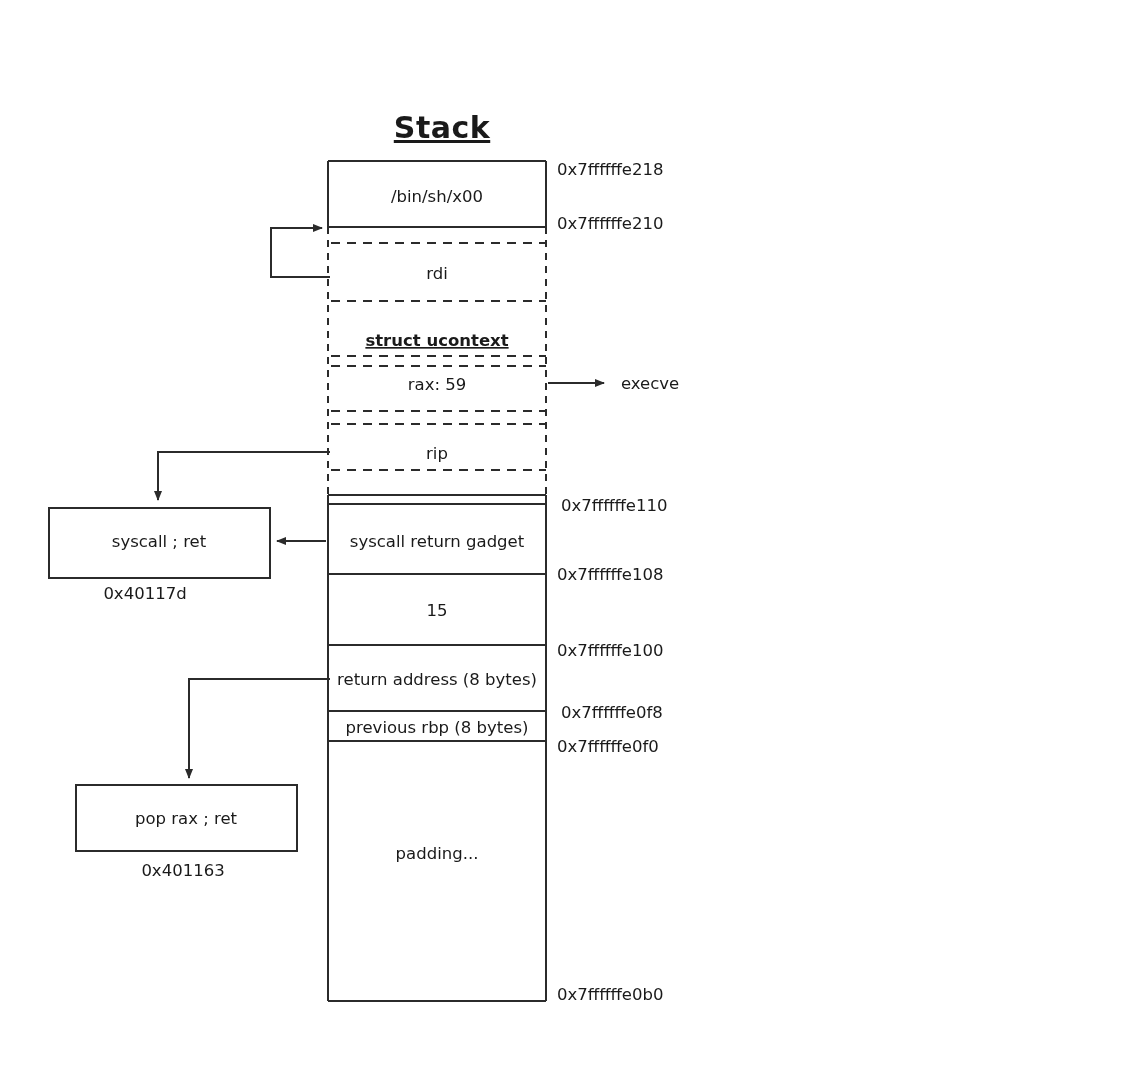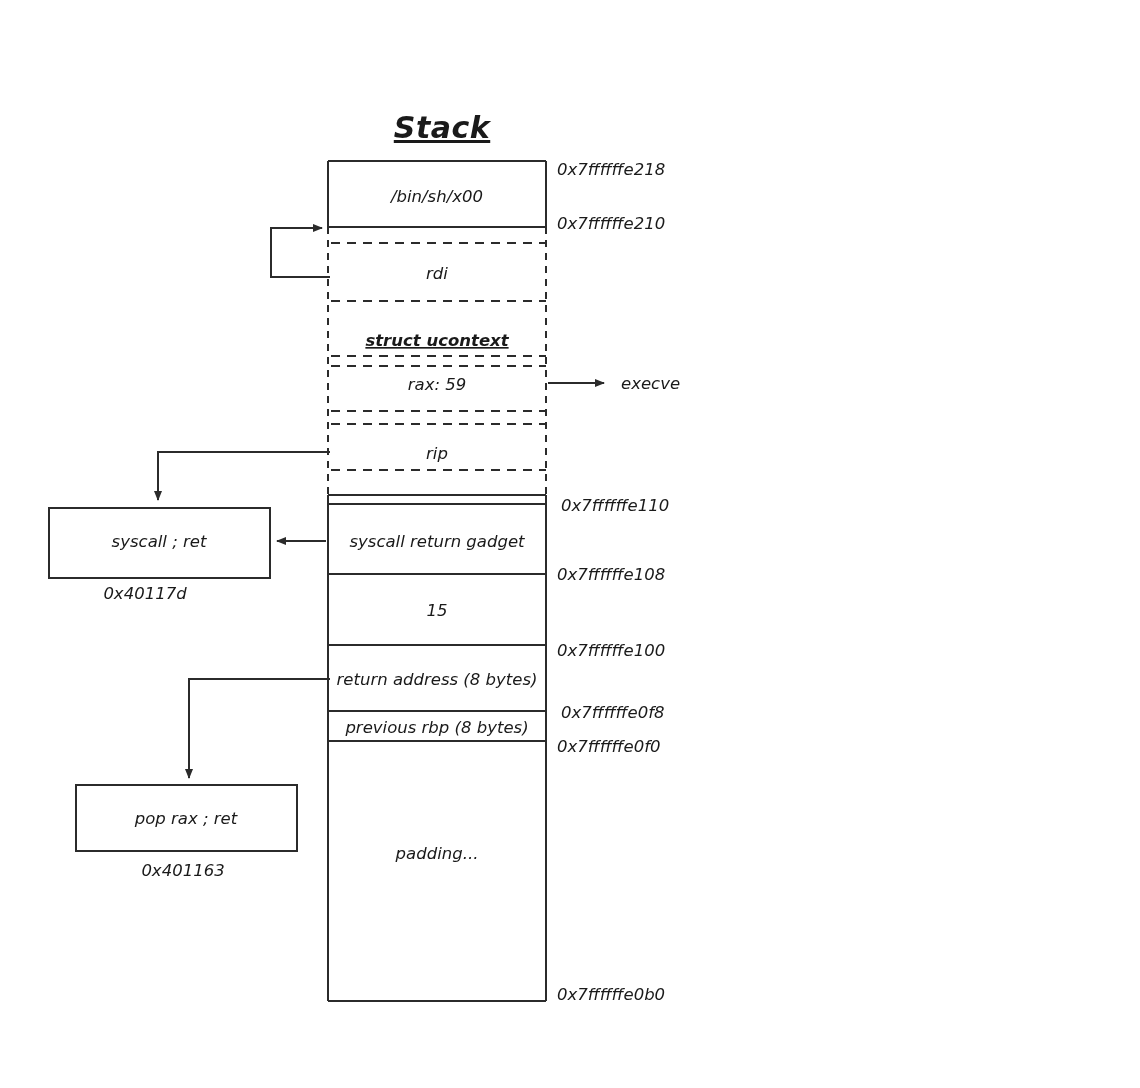--- a/index.html
+++ b/index.html
@@ -12,21 +12,20 @@
     width: 1140px;
     height: 1088px;
     font-family: "DejaVu Sans", "Liberation Sans", sans-serif;
     color: #1a1a1a;
     overflow: hidden;
   }
   #diagram-root {
     position: relative;
     width: 1000px;
     height: 1088px;
-    font-style: italic;
   }
   svg#stack-svg {
     position: absolute;
     top: 0;
     left: 0;
     width: 1140px;
     height: 1088px;
   }
   .solid-line {
     stroke: #2b2b2b;

